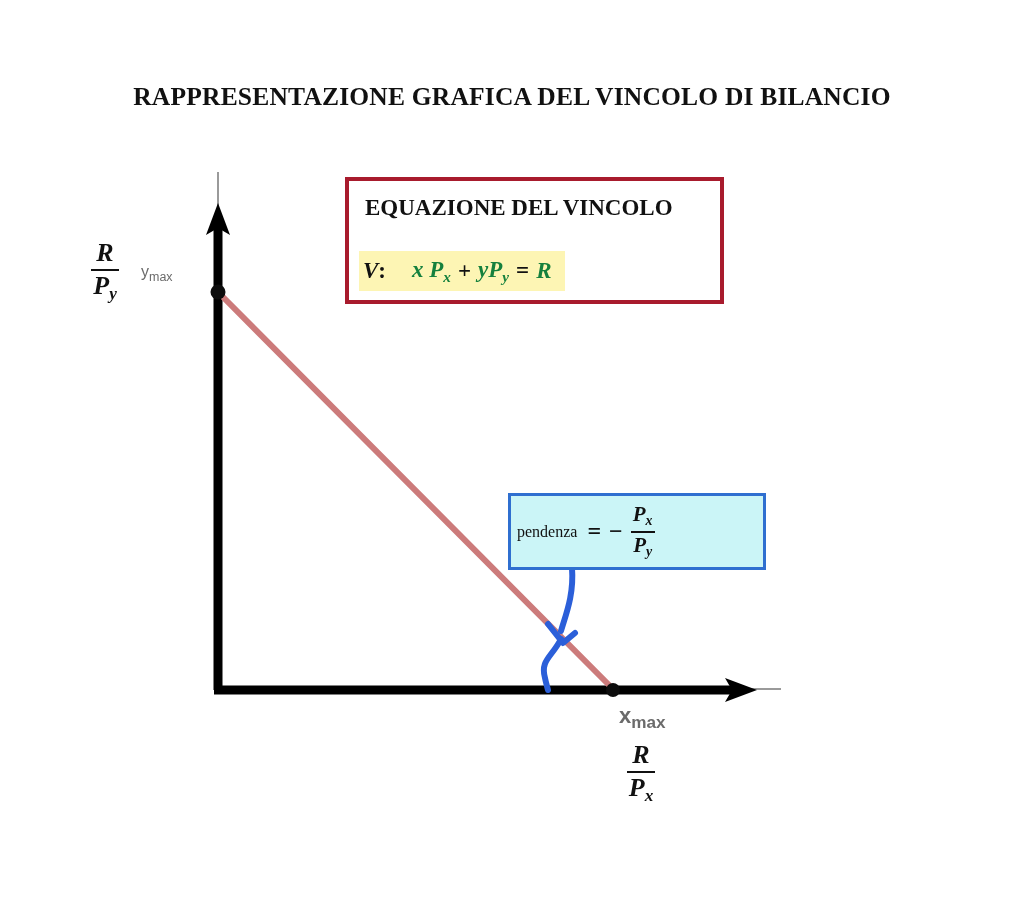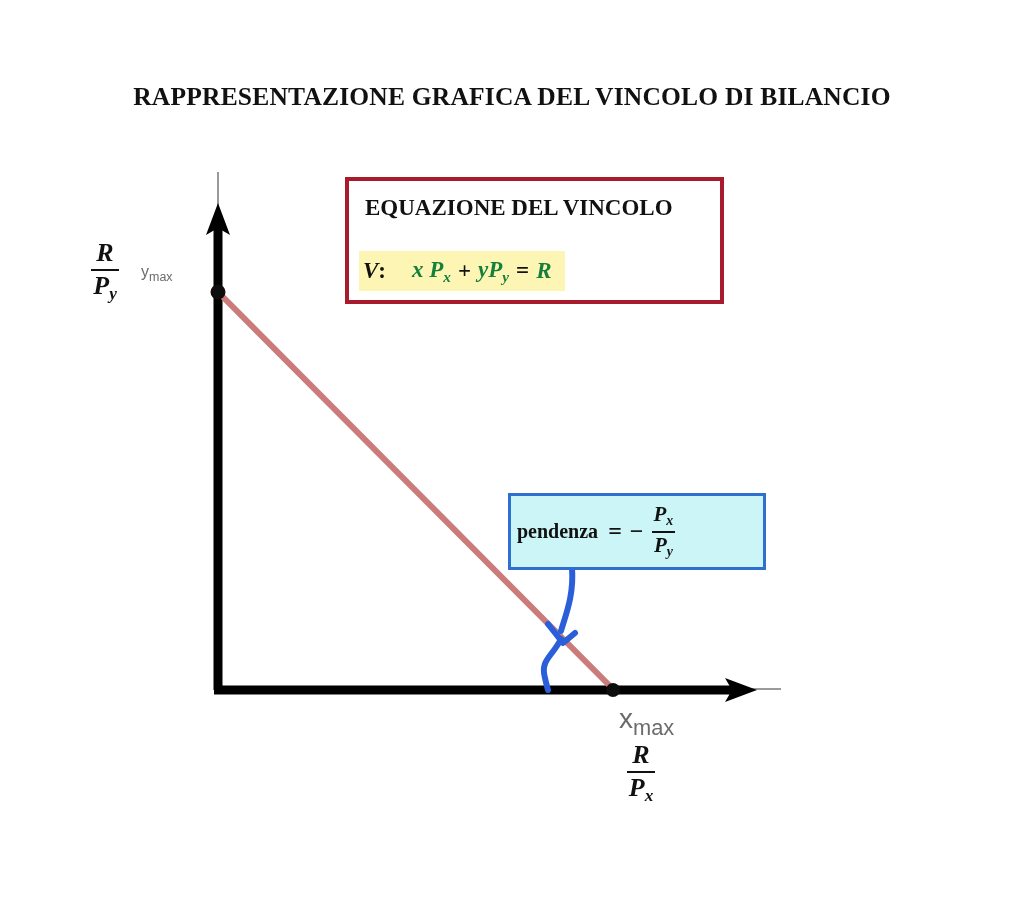--- a/index.html
+++ b/index.html
@@ -123,22 +123,22 @@
     height: 77px;
     border: 3px solid #2f6fd0;
     background: #cbf5f7;
     box-sizing: border-box;
     display: flex;
     align-items: center;
     padding-left: 6px;
   }
   #slope-label {
     font-family: "Liberation Serif", serif;
-    font-weight: bold;
-    font-size: 20px;
+    font-weight: normal;
+    font-size: 16px;
     color: #111111;
     white-space: nowrap;
   }
   #slope-eq {
     font-family: "Liberation Serif", serif;
     font-weight: bold;
     font-size: 24px;
     margin: 0 8px 0 10px;
     color: #111111;
   }
@@ -194,23 +194,24 @@
     font-family: "Liberation Sans", sans-serif;
     font-size: 16px;
     color: #6b6b6b;
     white-space: nowrap;
   }
   #x-max-label {
     position: absolute;
     left: 619px;
     top: 703px;
     font-family: "Liberation Sans", sans-serif;
-    font-size: 28px;
+    font-size: 22px;
     color: #6b6b6b;
     white-space: nowrap;
+    font-weight: bold;
   }
   .sub-sans {
     font-size: 0.78em;
     vertical-align: -0.30em;
   }
   #x-intercept-frac {
     position: absolute;
     left: 615px;
     top: 742px;
     width: 52px;

